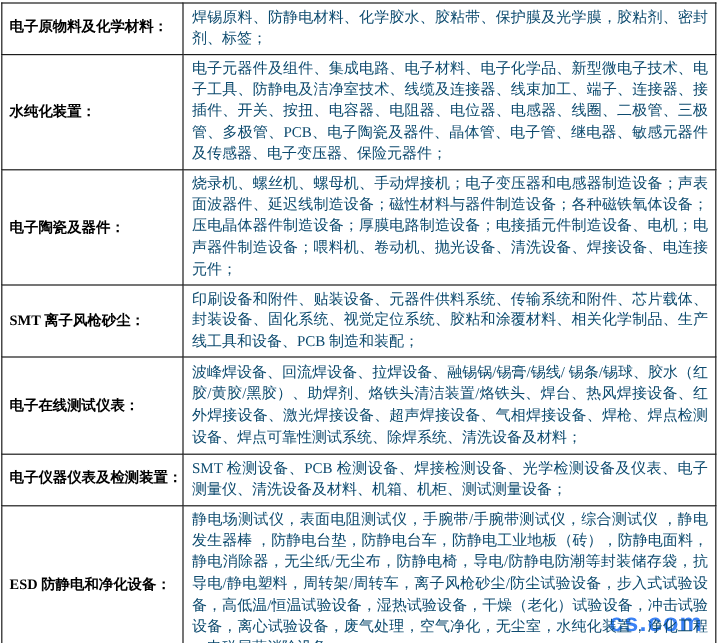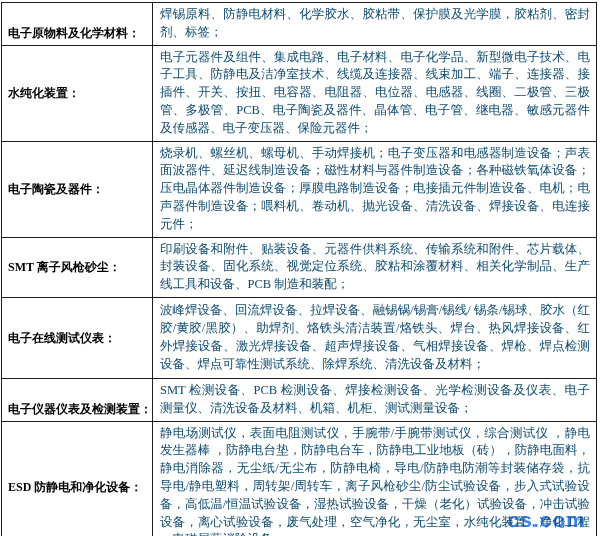--- a/index.html
+++ b/index.html
@@ -54,21 +54,21 @@
   }
   td.items-cell {
     padding: 3px 6px 3px 7px;
     font-size: 12.5px;
     line-height: 17.8px;
     color: #0c4a6e;
     text-align: justify;
   }
   tr.valign-top td.cat-cell {
     vertical-align: top;
-    padding-top: 22px;
+    padding-top: 11px;
   }
 </style>
 </head>
 <body>
 
 <div id="screen">
 
   <div id="watermark">cs.com</div>
 
   <table class="cat-table">

